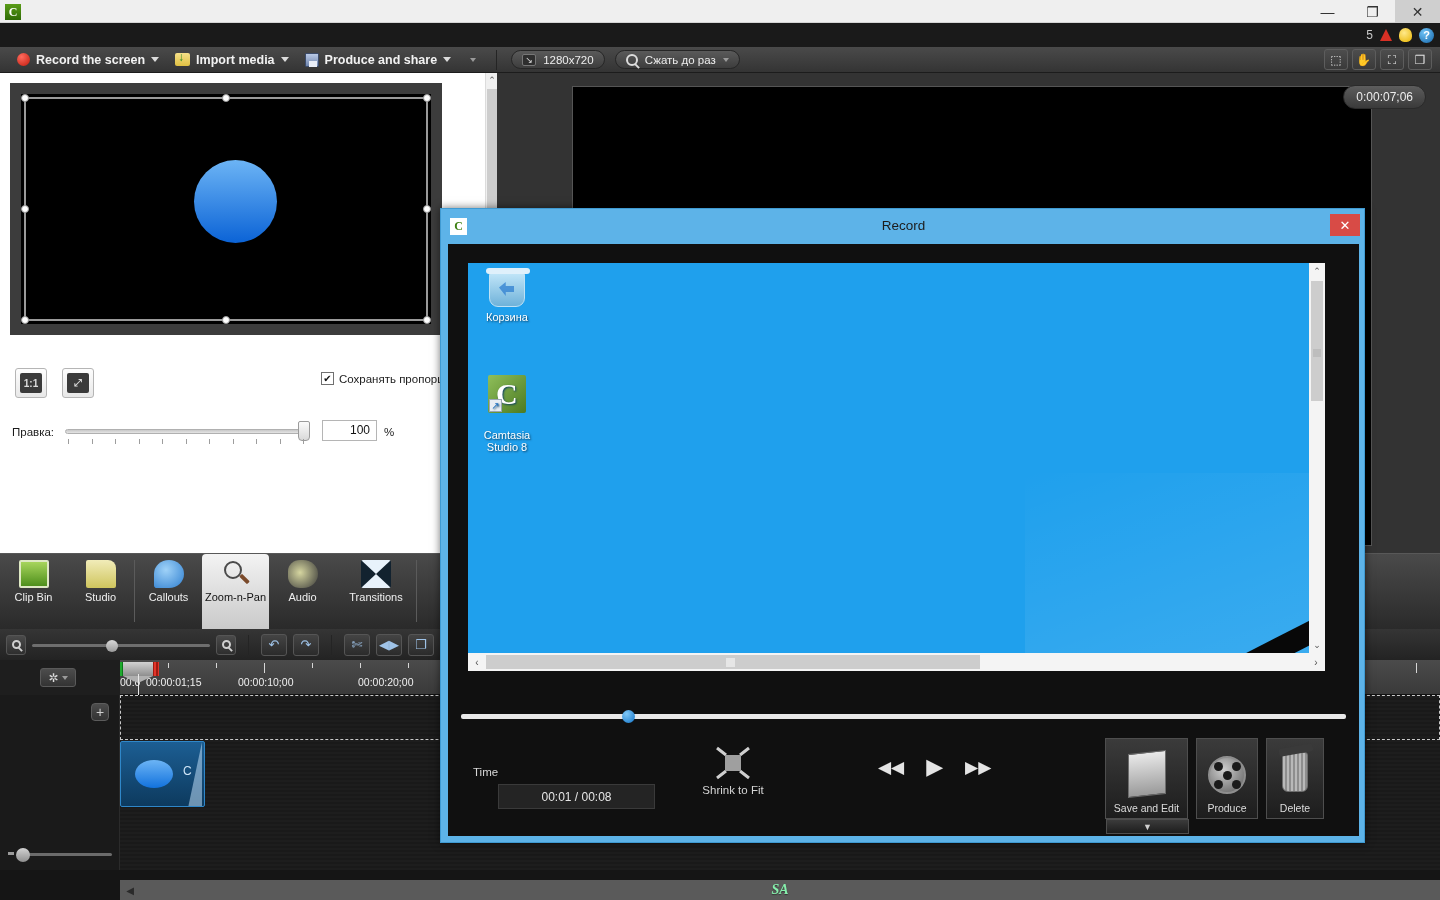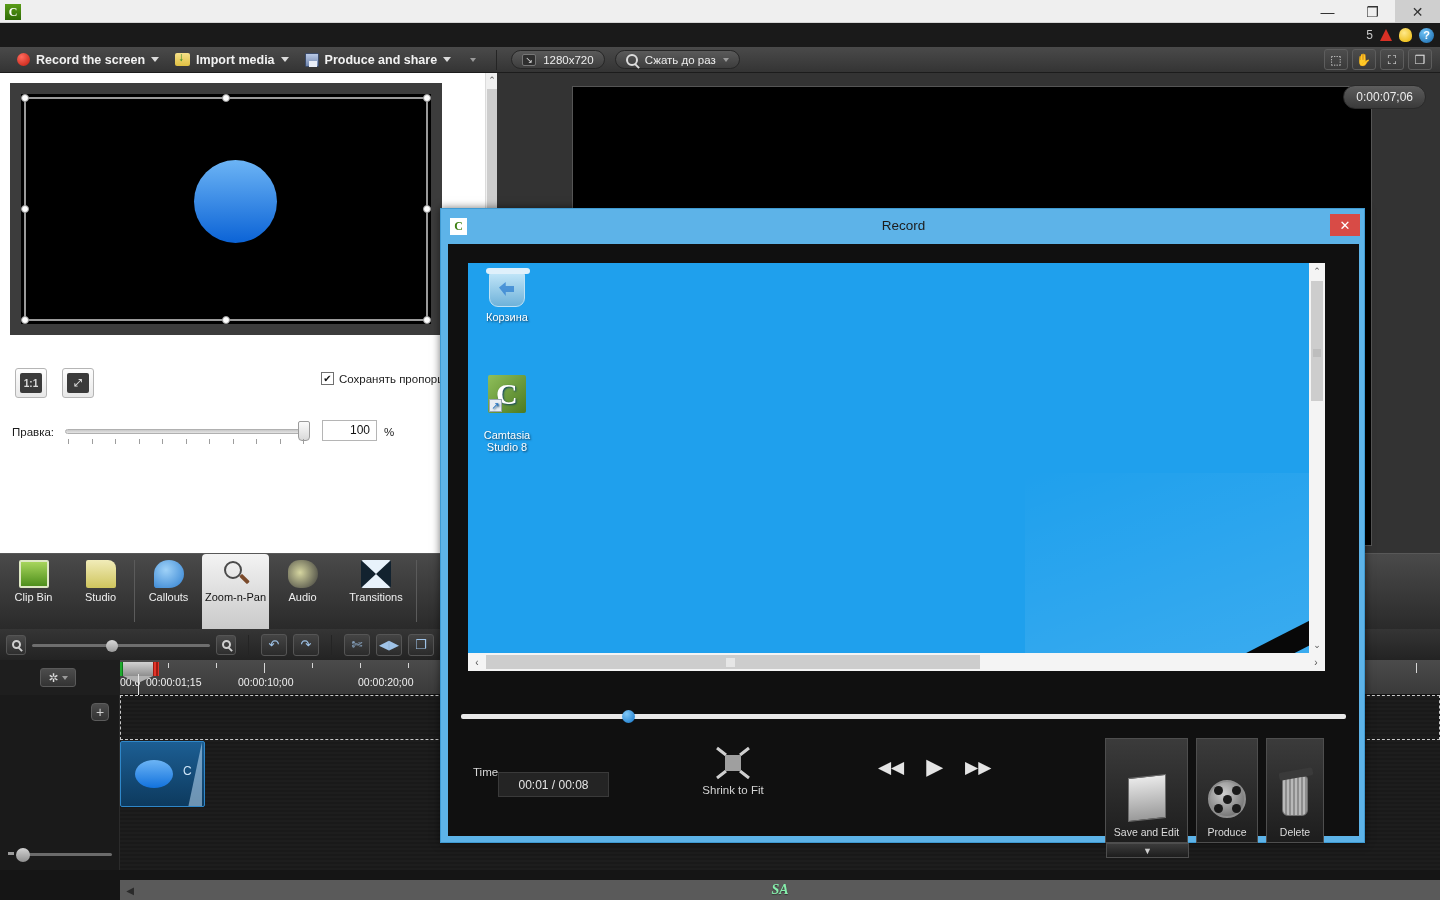--- a/index.html
+++ b/index.html
@@ -367,21 +367,21 @@
 
   .timelbl { position: absolute; left: 20px; top: 756px; font-size: 11.5px; color: #d8d8d8; }
   .timebox { position: absolute; border: 1px solid #3a3a3a; background: #242424;
     color: #e6e6e6; font-size: 12px; display: flex; align-items: center;
     justify-content: center; }
   .shrink { position: absolute; text-align: center; color: #d4d4d4; font-size: 11.5px; }
   .shrink .g { width: 38px; height: 34px; margin: 0 auto 4px; position: relative; }
   .transport { position: absolute; display: flex; align-items: center; gap: 22px; }
   .tp { color: #e4e4e4; font-size: 17px; }
   .tp.play { font-size: 22px; }
-  .actbtn { position: absolute; width: 55px; height: 105px;
+  .actbtn { position: absolute; width: 55px; height: 81px;
     background: linear-gradient(#3b3b3b, #1d1d1d); border: 1px solid #4e4e4e;
     display: flex; flex-direction: column; align-items: center; justify-content: flex-end;
     padding-bottom: 4px; color: #dcdcdc; font-size: 10.5px; }
   .actbtn .art { width: 38px; height: 44px; margin-bottom: 6px; position: relative; }
   .art-save { background: linear-gradient(#e9e9e9, #9a9a9a); transform: skewY(-6deg);
     border: 1px solid #6d6d6d; }
   .art-reel { width: 38px; height: 38px; border-radius: 50%;
     background: radial-gradient(circle at 40% 35%, #cfcfcf, #5a5a5a);
     border: 2px solid #8e8e8e; position: relative; }
   .art-reel span { position: absolute; width: 9px; height: 9px; border-radius: 50%;
@@ -681,21 +681,21 @@
         <div class="thm"></div>
         <div class="gr"></div>
         <div class="a" style="right:0">›</div>
       </div>
 
       <div class="seek">
         <div class="pos"></div>
       </div>
 
       <div class="timelbl" style="left:25px;top:522px">Time</div>
-      <div class="timebox" style="left:50px;top:528px;width:111px;height:25px">00:01  /  00:08</div>
+      <div class="timebox" style="left:50px;top:540px;width:157px;height:25px">00:01  /  00:08</div>
 
       <div class="shrink" style="left:240px;top:502px;width:90px">
         <div class="g">
           <svg width="38" height="34" viewBox="0 0 38 34">
             <path d="M3 2 L12 9 M35 2 L26 9 M3 32 L12 25 M35 32 L26 25" stroke="#cfcfcf" stroke-width="3" fill="none"></path>
             <rect x="11" y="9" width="16" height="16" fill="#9f9f9f"></rect>
           </svg>
         </div>
         <div>Shrink to Fit</div>
       </div>

